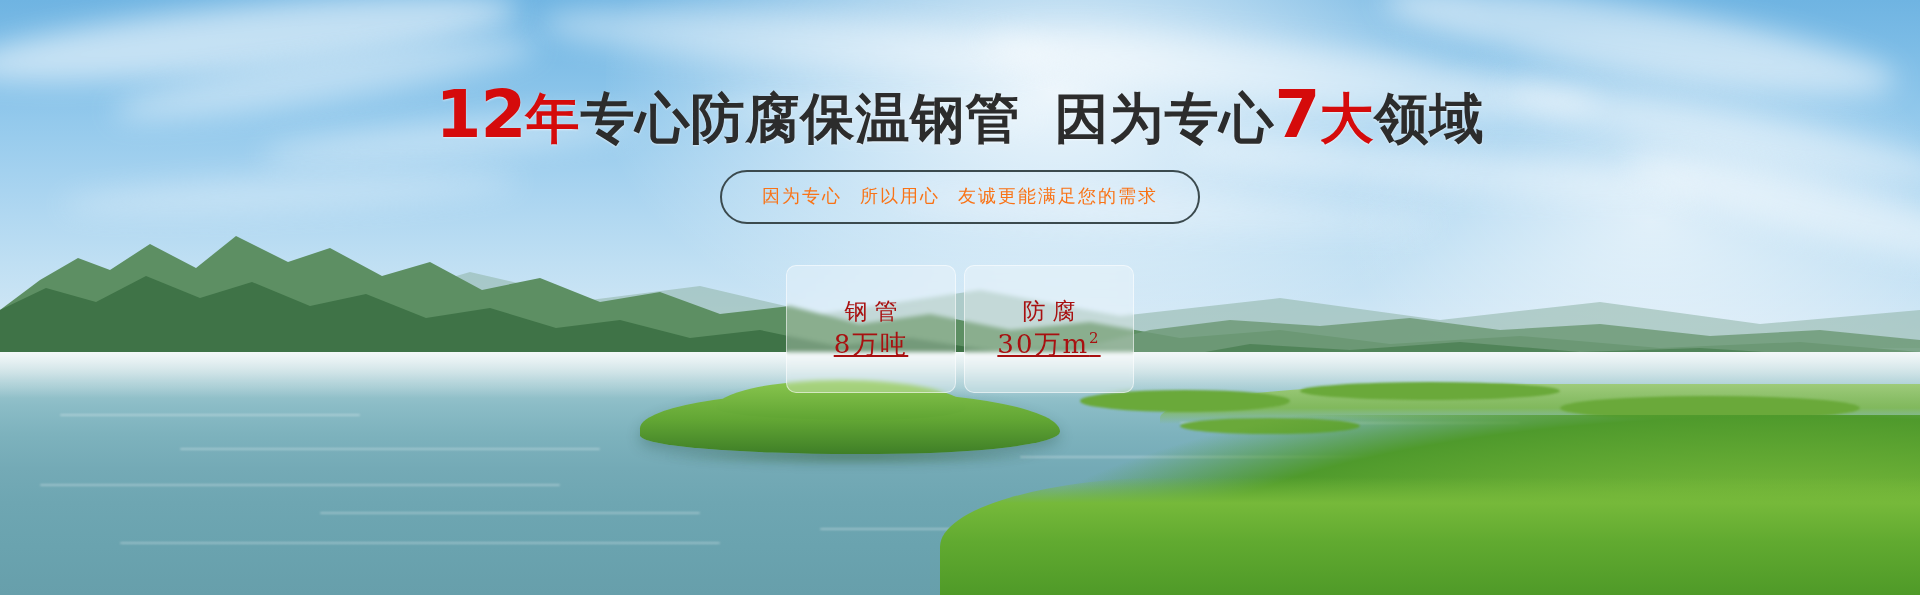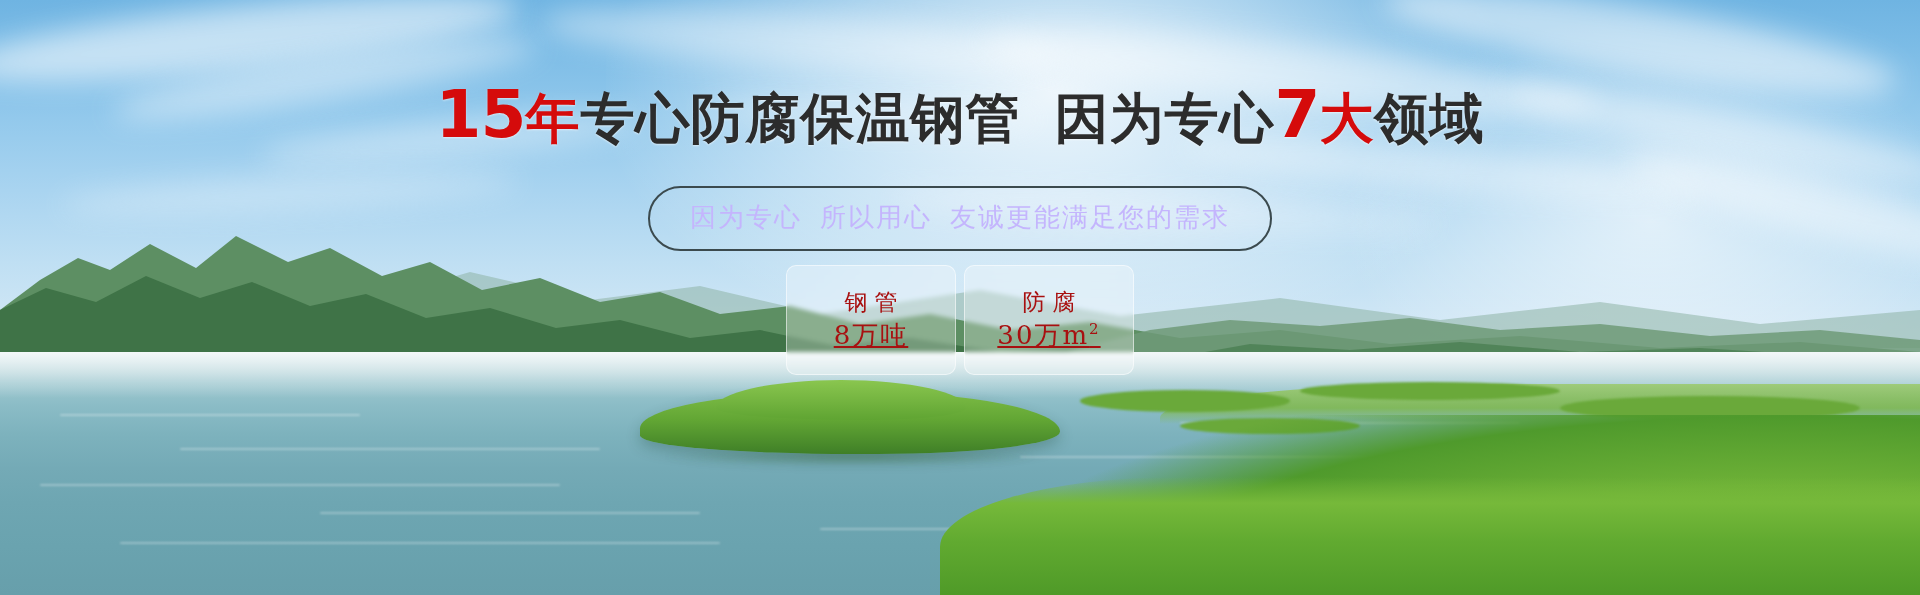--- a/index.html
+++ b/index.html
@@ -187,40 +187,39 @@
   .headline .gap { display: inline-block; width: 34px; }
 
   
   .pill {
     position: absolute;
     left: 50%; top: 170px;
     transform: translateX(-50%);
     padding: 12px 40px 14px;
     border: 2px solid #3b4a4e;
     border-radius: 34px;
-    font-size: 26px;
+    font-size: 18px;
     letter-spacing: 2px;
-    color: #c4b5fd;
+    color: #f97316;
     white-space: nowrap;
     background: rgba(255,255,255,0.04);
-    margin-top: 16px;
   }
   .pill .sp { display: inline-block; width: 18px; }
 
   
   .cards {
     position: absolute;
     left: 50%; top: 265px;
     transform: translateX(-50%);
     display: flex;
     gap: 8px;
   }
   .card {
     width: 170px;
-    height: 110px;
+    height: 128px;
     border-radius: 10px;
     background: rgba(255,255,255,0.28);
     border: 1px solid rgba(255,255,255,0.55);
     backdrop-filter: blur(2px);
     display: flex;
     flex-direction: column;
     align-items: center;
     justify-content: center;
     color: #a81010;
   }
@@ -309,21 +308,21 @@
   <div class="marsh" style="left:1180px; top:418px; width:180px; height:16px;"></div>
 
   <div class="island-refl"></div>
   <div class="island"></div>
   <div class="island2"></div>
 
   <div class="grass-right"></div>
   <div class="grass-strip"></div>
 
   <h1 class="headline">
-    <span class="num">15</span><span class="red">年</span><span>专心防腐保温钢管</span><span class="gap"></span><span>因为专心</span><span class="num">7</span><span class="red">大</span><span>领域</span>
+    <span class="num">12</span><span class="red">年</span><span>专心防腐保温钢管</span><span class="gap"></span><span>因为专心</span><span class="num">7</span><span class="red">大</span><span>领域</span>
   </h1>
 
   <div class="pill">
     <span>因为专心</span><span class="sp"></span><span>所以用心</span><span class="sp"></span><span>友诚更能满足您的需求</span>
   </div>
 
   <div class="cards">
 
     <div class="card">
       <div class="c-label">钢管</div>

